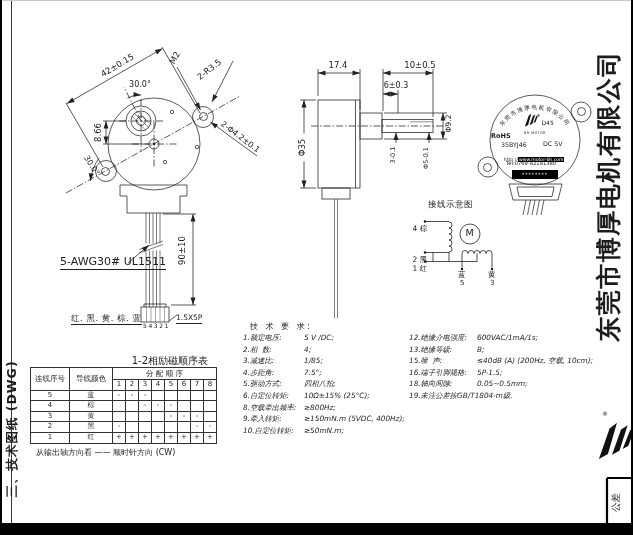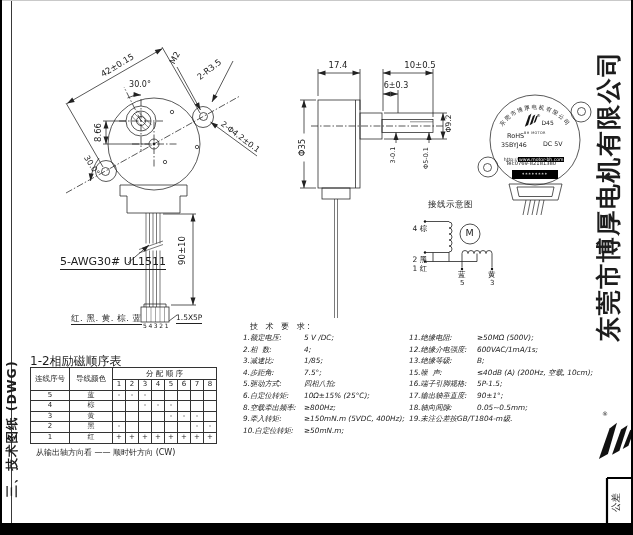--- a/index.html
+++ b/index.html
@@ -163,21 +163,21 @@
   <div class="t ul" style="left:176px;top:314px;font-size:7.5px">1.5X5P</div>
 
   <div class="t dim rot" style="left:323px;top:60.5px;width:30px;height:11px">17.4</div>
   <div class="t dim rot" style="left:399px;top:60.5px;width:42px;height:11px">10±0.5</div>
   <div class="t rot" style="left:378px;top:81.5px;width:36px;height:11px;font-size:8px">6±0.3</div>
   <div class="t dim rot" style="left:289px;top:141.5px;width:28px;height:11px;background:#fff;transform:rotate(-90deg)">Φ35</div>
   <div class="t rot" style="left:436px;top:117.5px;width:28px;height:11px;font-size:7.5px;transform:rotate(-90deg)">Φ9.2</div>
   <div class="t rot" style="left:410px;top:153px;width:36px;height:10px;font-size:6.5px;transform:rotate(-90deg)">Φ5-0.1</div>
   <div class="t rot" style="left:380px;top:150px;width:30px;height:10px;font-size:6.5px;transform:rotate(-90deg)">3-0.1</div>
 
-  <div class="t" style="left:507px;top:133px;font-size:6.5px;font-weight:400">RoHS</div>
+  <div class="t" style="left:491px;top:133px;font-size:6.5px;font-weight:700">RoHS</div>
   <div class="t" style="left:536.5px;top:113.5px;font-size:4.2px">®</div>
   <div class="t" style="left:541.5px;top:120px;font-size:6px">D45</div>
   <div class="t" style="left:524px;top:131.5px;font-size:3.4px;letter-spacing:0.4px">BH MOTOR</div>
   <div class="t" style="left:501px;top:141.5px;font-size:6.3px">35BYJ46</div>
   <div class="t" style="left:543px;top:140.5px;font-size:6.3px">DC 5V</div>
   <div class="t" style="left:498px;top:151.5px;font-size:4.6px">
     <span>http://</span><span class="inv">www.motor-bh.com</span>
   </div>
   <div class="t" style="left:506px;top:160.5px;font-size:5.2px">Tel:0769-82181380</div>
   <div class="stars-bar">********</div>
@@ -233,55 +233,49 @@
       <div class="srow">
         <span class="slab"><span>9.</span><span>牵入转矩:</span></span><span>≥150mN.m (5VDC, 400Hz);</span>
       </div>
 
       <div class="srow">
         <span class="slab"><span>10.</span><span>自定位转矩:</span></span><span>≥50mN.m;</span>
       </div>
     </div>
   <div class="techcol col2" style="left:409px;top:332px">
 
-      <div class="srow">
-        <span class="slab"><span>11.</span><span>绝缘电阻:</span></span><span>≥50MΩ (500V);</span>
-      </div>
 
       <div class="srow">
         <span class="slab"><span>12.</span><span>绝缘介电强度:</span></span><span>600VAC/1mA/1s;</span>
       </div>
 
       <div class="srow">
         <span class="slab"><span>13.</span><span>绝缘等级:</span></span><span>B;</span>
       </div>
 
 
       <div class="srow">
         <span class="slab"><span>15.</span><span>噪  声:</span></span><span>≤40dB (A) (200Hz, 空载, 10cm);</span>
       </div>
 
       <div class="srow">
         <span class="slab"><span>16.</span><span>端子引脚规格:</span></span><span>5P-1.5;</span>
       </div>
 
-      <div class="srow">
-        <span class="slab"><span>17.</span><span>输出轴垂直度:</span></span><span>90±1°;</span>
-      </div>
 
       <div class="srow">
         <span class="slab"><span>18.</span><span>轴向间隙:</span></span><span>0.05~0.5mm;</span>
       </div>
 
       <div class="srow">
         <span class="slab"><span>19.</span><span>未注公差按GB/T1804-m级.</span></span><span></span>
       </div>
     </div>
 
-  <div class="t" style="left:30px;top:355px;width:178px;text-align:left;font-size:12px">1-2相励磁顺序表</div>
+  <div class="t" style="left:30px;top:355px;width:178px;text-align:right;font-size:10px">1-2相励磁顺序表</div>
   <table class="extable">
     <thead>
       <tr>
         <th class="w1" rowspan="2">连线序号</th>
         <th class="w2" rowspan="2">导线颜色</th>
         <th colspan="8">分 配 顺 序</th>
       </tr>
       <tr>
         <th class="ws">1</th>
         <th class="ws">2</th>

